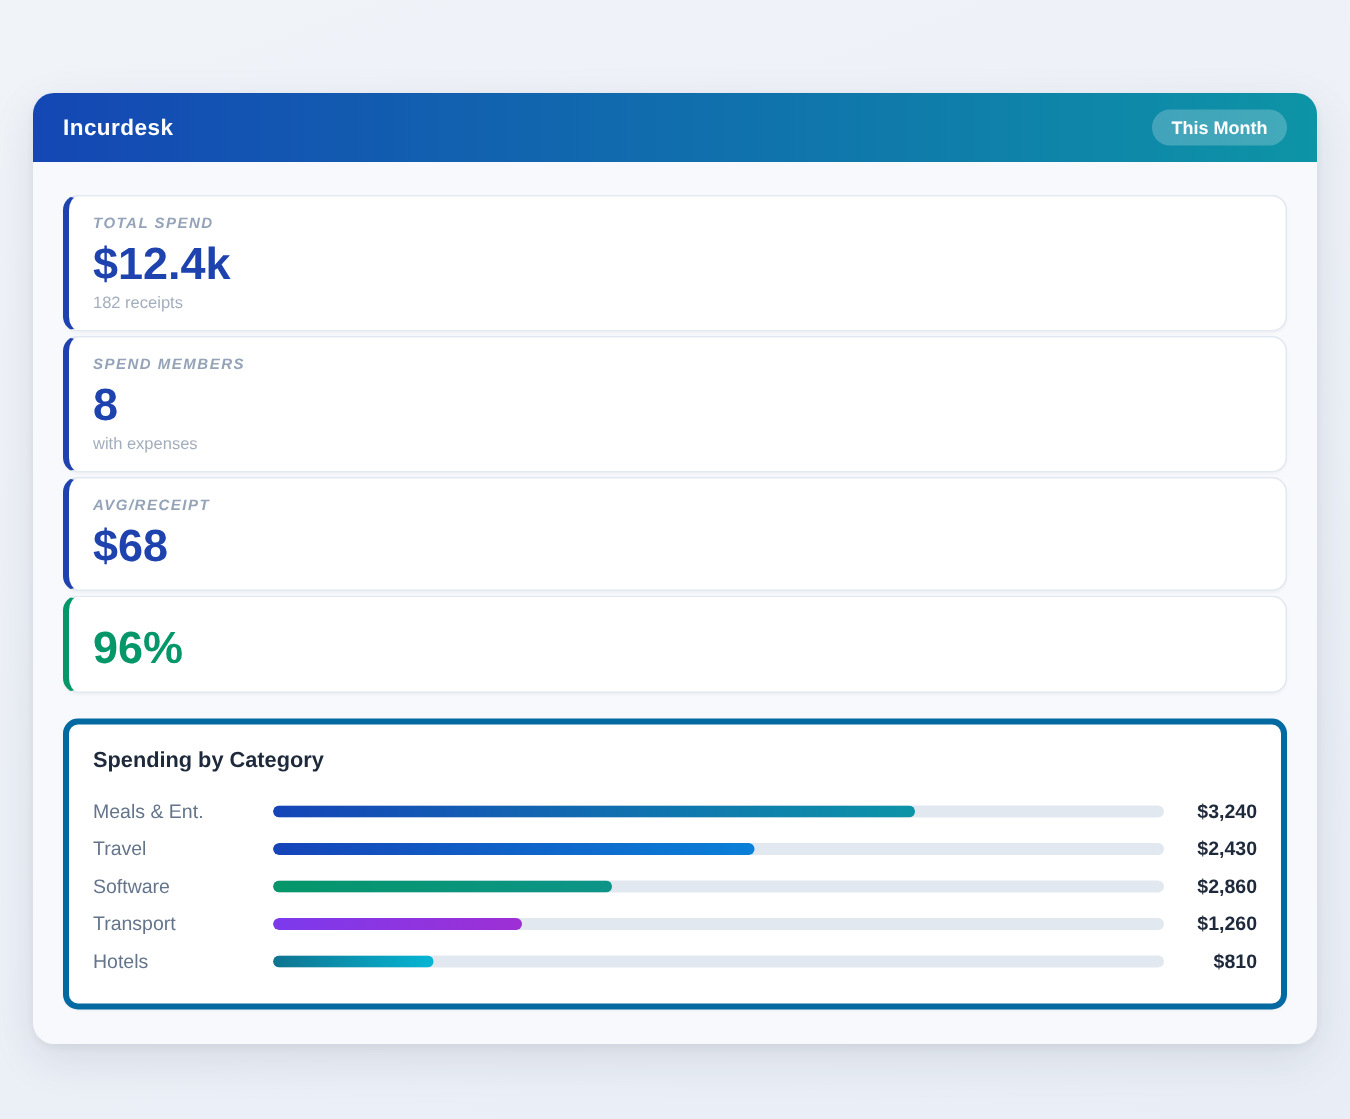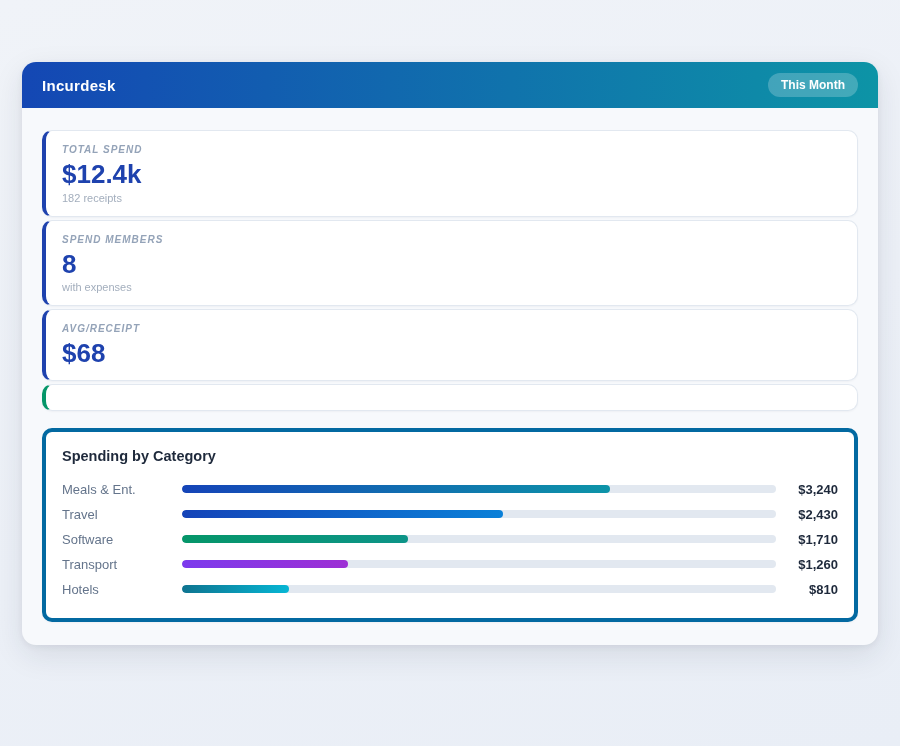--- a/index.html
+++ b/index.html
@@ -52,21 +52,21 @@
     box-shadow: 0 1px 2px rgba(15, 23, 42, 0.04);
   }
   .stat-label {
     font-size: 10px;
     font-weight: 700;
     color: #94a3b8;
     letter-spacing: 1px;
     font-style: italic;
   }
   .stat-value {
-    font-size: 26px;
+    font-size: 30px;
     font-weight: 800;
     color: #1e42ae;
     margin-top: 5px;
     line-height: 1.1;
   }
   .stat-sub {
     font-size: 11px;
     color: #a3aebd;
     margin-top: 3px;
   }
@@ -127,20 +127,21 @@
     <div class="stat-sub">with expenses</div>
   </div>
 
   <div class="stat-card" style="border-left-color: rgb(30, 66, 174);">
     <div class="stat-label">AVG/RECEIPT</div>
     <div class="stat-value" style="color: rgb(30, 66, 174);">$68</div>
 
   </div>
 
   <div class="stat-card" style="border-left-color: rgb(5, 150, 105);">
+    <div class="stat-value" style="color: rgb(5, 150, 105);">96%</div>
 
   </div>
 </div>
     <div class="chart-card">
       <div class="chart-title">Spending by Category</div>
       <div>
   <div class="chart-row">
     <div class="row-label">Meals &amp; Ent.</div>
     <div class="bar-track" style="background: rgb(226, 232, 240);">
       <div class="bar-fill" style="width: 72%; background: linear-gradient(90deg, rgb(21, 68, 184), rgb(13, 148, 168));"></div>
@@ -154,21 +155,21 @@
       <div class="bar-fill" style="width: 54%; background: linear-gradient(90deg, rgb(21, 68, 184), rgb(10, 128, 216));"></div>
     </div>
     <div class="row-value">$2,430</div>
   </div>
 
   <div class="chart-row">
     <div class="row-label">Software</div>
     <div class="bar-track" style="background: rgb(226, 232, 240);">
       <div class="bar-fill" style="width: 38%; background: linear-gradient(90deg, rgb(5, 150, 105), rgb(13, 148, 136));"></div>
     </div>
-    <div class="row-value">$1,710</div>
+    <div class="row-value">$2,860</div>
   </div>
 
   <div class="chart-row">
     <div class="row-label">Transport</div>
     <div class="bar-track" style="background: rgb(226, 232, 240);">
       <div class="bar-fill" style="width: 28%; background: linear-gradient(90deg, rgb(124, 58, 237), rgb(157, 47, 212));"></div>
     </div>
     <div class="row-value">$1,260</div>
   </div>
 

